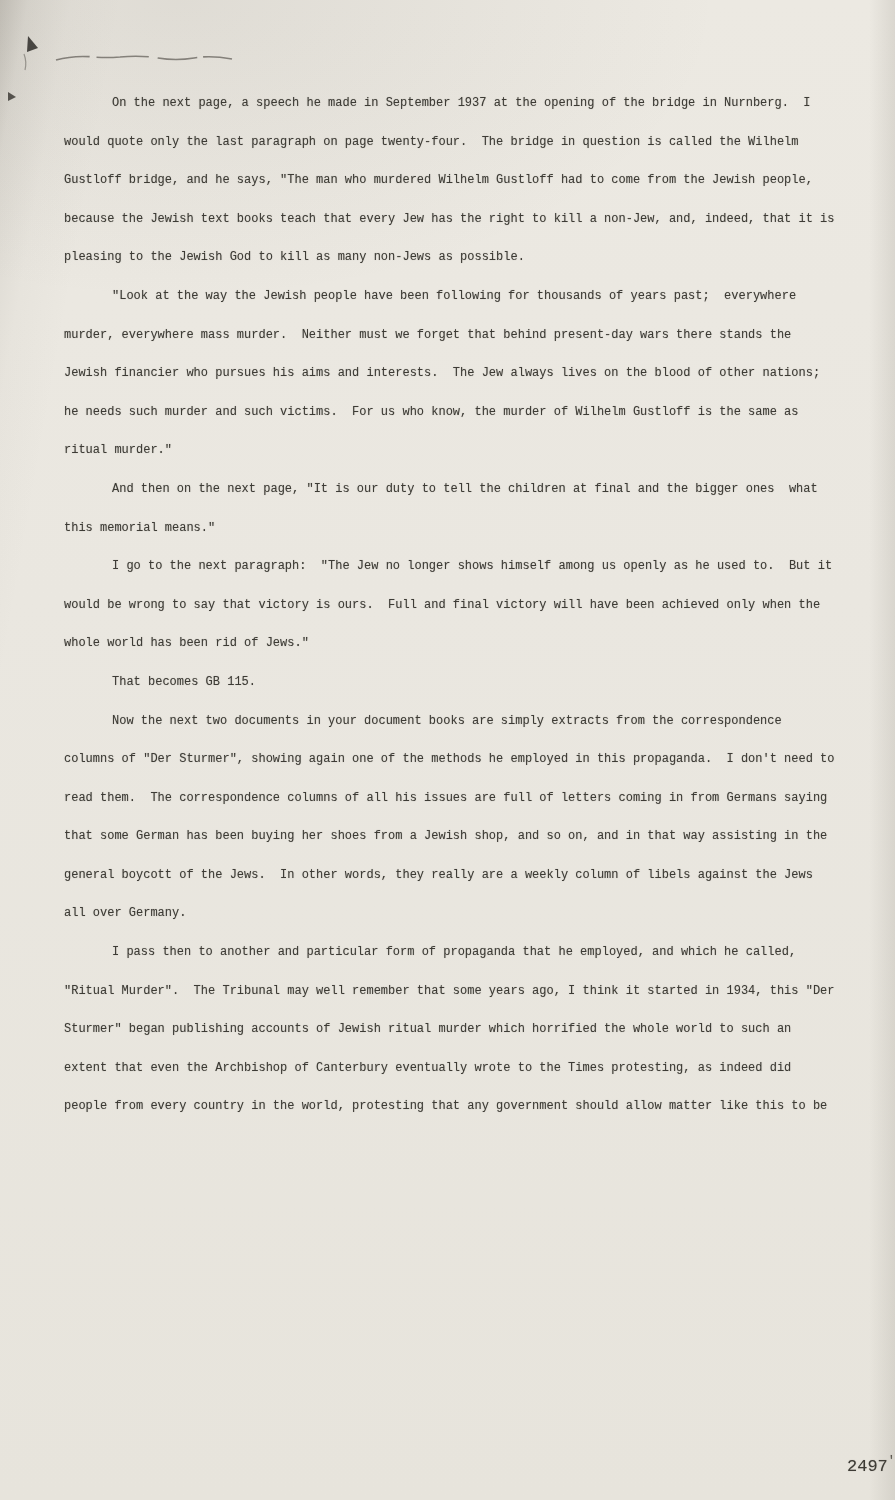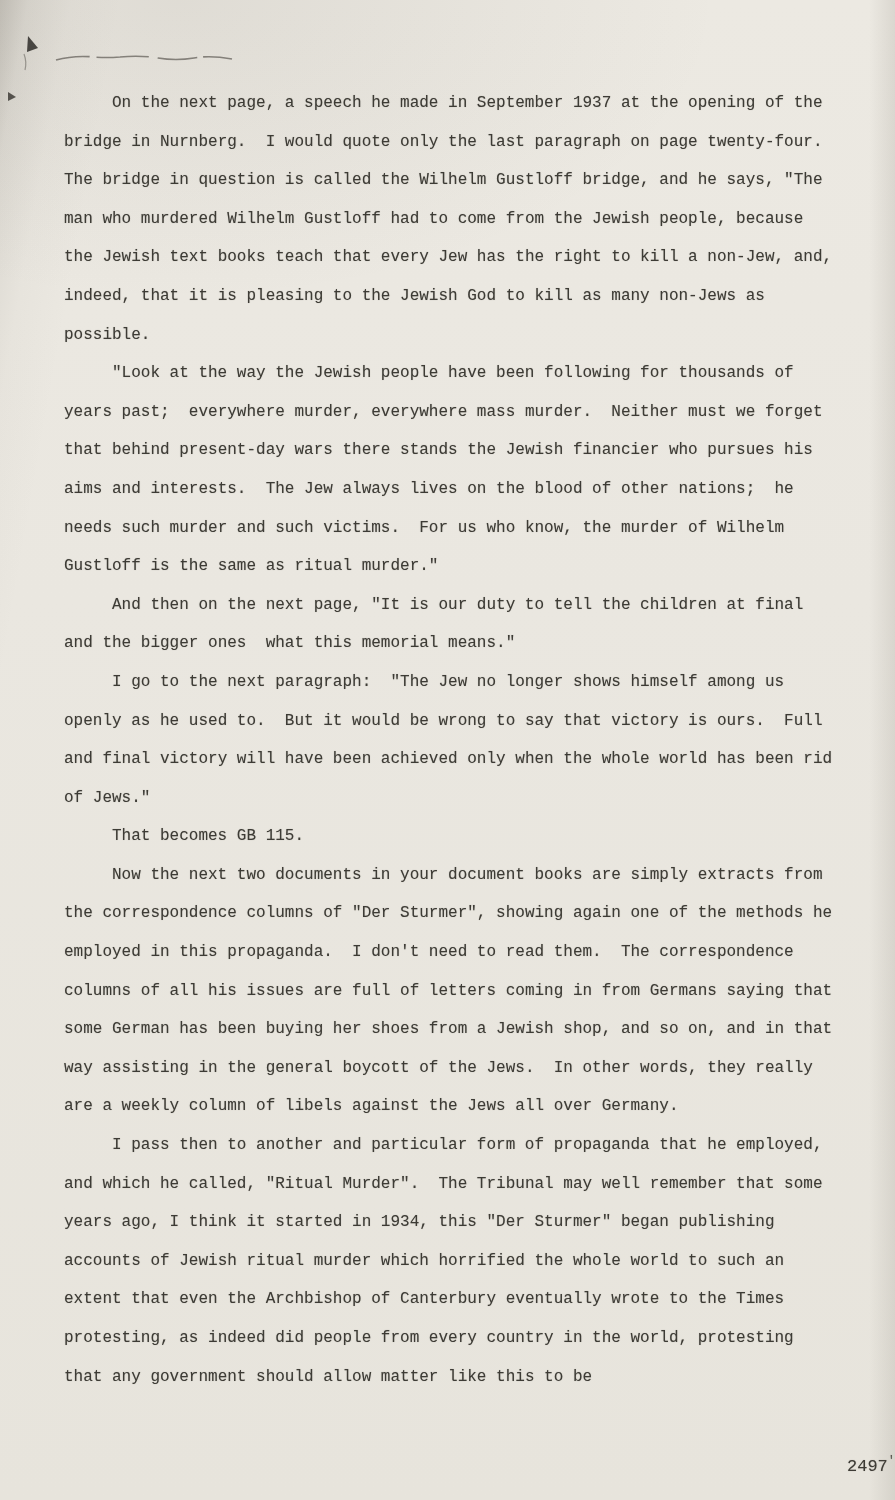--- a/index.html
+++ b/index.html
@@ -31,21 +31,21 @@
     width: 26px;
     background: linear-gradient(270deg, rgba(110,105,95,0.14), rgba(110,105,95,0));
     pointer-events: none;
   }
   .text-block {
     position: absolute;
     left: 64px;
     top: 84px;
     width: 772px;
     color: #3d3b35;
-    font-size: 16px;
+    font-size: 12px;
     line-height: 38.6px;
     text-shadow: 0 0 1px rgba(61,59,53,0.35);
   }
   .text-block p {
     margin: 0;
     text-indent: 48px;
     white-space: pre-wrap;
   }
   .page-number {
     position: absolute;

